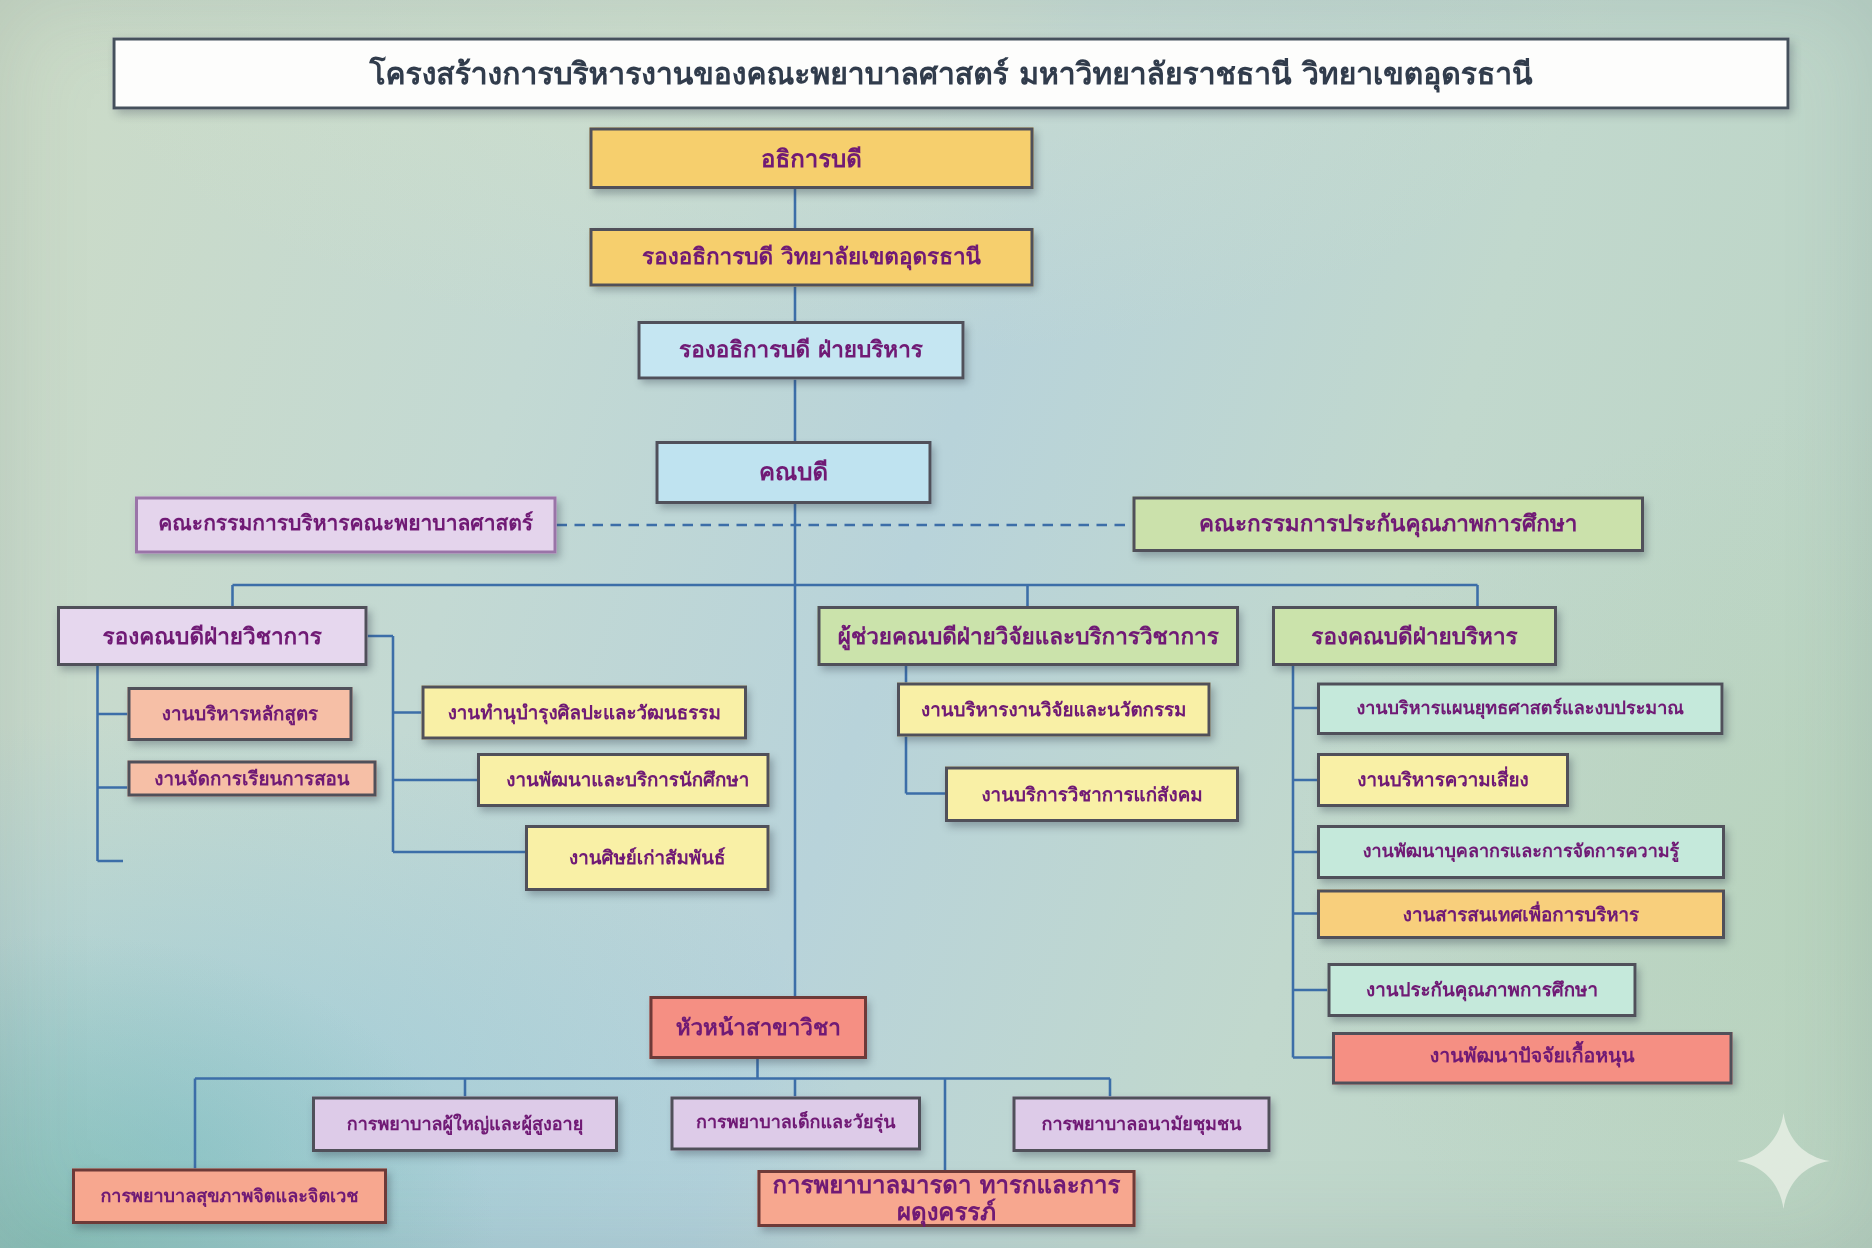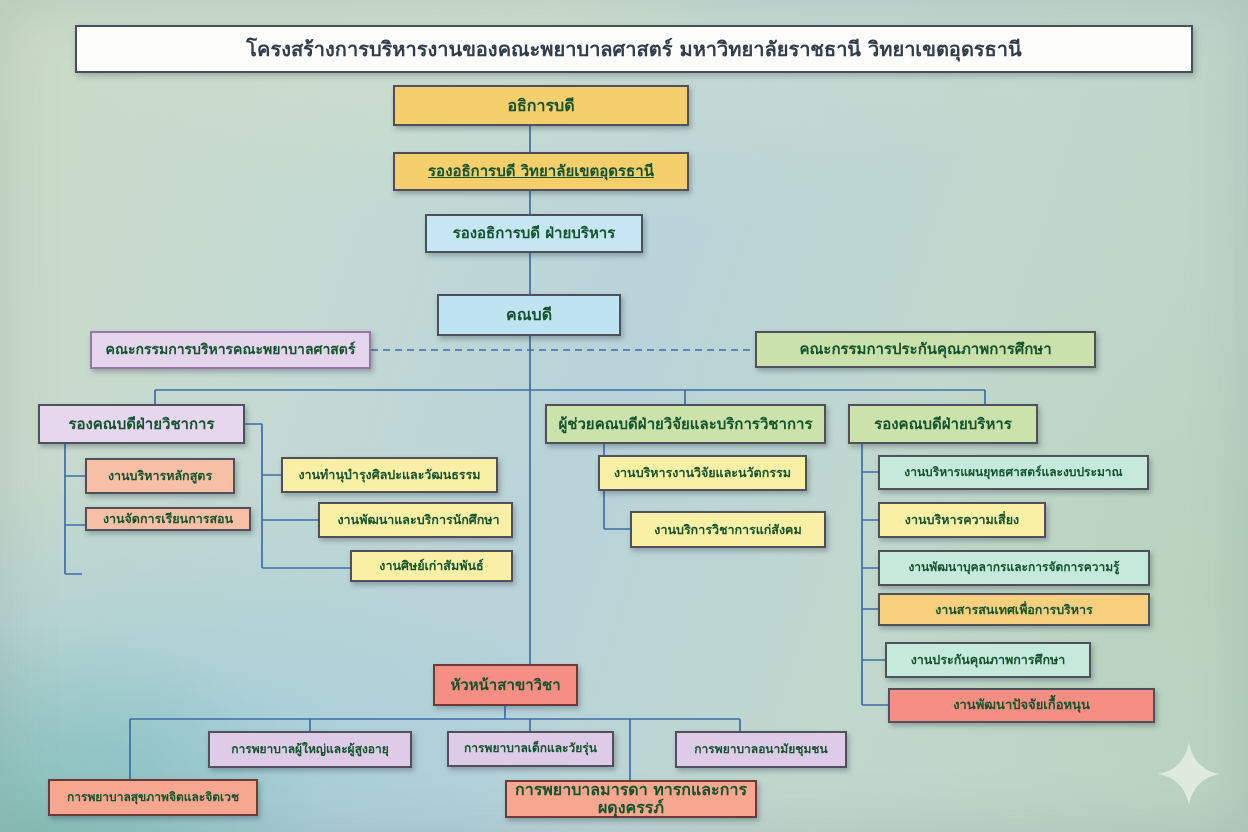--- a/index.html
+++ b/index.html
@@ -10,47 +10,47 @@
       radial-gradient(ellipse 420px 300px at 3% 100%, rgba(96,175,150,0.45), rgba(96,175,150,0) 70%),
       radial-gradient(ellipse 640px 420px at 10% 92%, rgba(125,190,220,0.50), rgba(125,190,220,0) 70%),
       radial-gradient(ellipse 700px 320px at 45% 0%, rgba(218,228,196,0.55), rgba(218,228,196,0) 75%),
       radial-gradient(ellipse 520px 420px at 100% 70%, rgba(180,210,180,0.45), rgba(180,210,180,0) 75%),
       linear-gradient(108deg,#ccdbc6 0%,#c3d9d3 28%,#b8d3da 48%,#c1d8cd 70%,#bad3c2 100%);
     box-shadow:inset 0 0 60px rgba(90,110,120,0.18);
   }
   svg.wires{position:absolute;left:0;top:0;pointer-events:none;}
   .box{
     position:absolute;display:flex;align-items:center;justify-content:center;
-    text-align:center;font-weight:bold;color:#14532d;
+    text-align:center;font-weight:bold;color:#701a75;
     border:2px solid #50505a;box-sizing:border-box;
     box-shadow:2px 3px 5px rgba(50,60,75,0.35);
     padding:2px 6px;line-height:1.12;
   }
   .title-bar{
     position:absolute;left:75px;top:25px;width:1118px;height:48px;
     display:flex;align-items:center;justify-content:center;text-align:center;
     background:#fdfdfc;border:2px solid #45505c;box-sizing:border-box;
     font-weight:bold;font-size:20px;color:#313c4c;
     box-shadow:2px 3px 6px rgba(50,60,75,0.30);
   }
   #n-president{left:393px;top:85px;width:296px;height:41px;background:#f6cf6d;font-size:16px;}
-  #n-vp_campus{left:393px;top:152px;width:296px;height:39px;background:#f6cf6d;font-size:15px;text-decoration:underline;}
+  #n-vp_campus{left:393px;top:152px;width:296px;height:39px;background:#f6cf6d;font-size:15px;}
   #n-vp_admin{left:425px;top:214px;width:218px;height:39px;background:#c5e6f2;font-size:15px;}
   #n-dean{left:437px;top:294px;width:184px;height:42px;background:#bfe3f0;font-size:16px;}
   #n-board_committee{left:90px;top:331px;width:281px;height:38px;background:#e4d4ec;font-size:14px;border-color:#9a74a8;}
   #n-qa_committee{left:755px;top:331px;width:341px;height:37px;background:#cbe1ab;font-size:15px;}
   #n-deputy_academic{left:38px;top:404px;width:207px;height:40px;background:#e6d7ee;font-size:15px;}
   #n-asst_research{left:545px;top:404px;width:281px;height:40px;background:#cbe3ab;font-size:15px;}
   #n-deputy_admin{left:848px;top:404px;width:190px;height:40px;background:#cbe3ab;font-size:15px;}
   #n-curriculum{left:85px;top:458px;width:150px;height:36px;background:#f6bfa6;font-size:12.5px;}
   #n-teaching{left:85px;top:507px;width:166px;height:24px;background:#f6bfa6;font-size:12.5px;}
   #n-nursing_lab{left:82px;top:556px;width:220px;height:36px;background:#f6bfa6;font-size:12.5px;}
   #n-arts_culture{left:281px;top:457px;width:217px;height:36px;background:#f9f0a6;font-size:12.5px;}
   #n-student_dev{left:318px;top:502px;width:195px;height:36px;background:#f9f0a6;font-size:12.5px;padding-left:12px;}
-  #n-alumni{left:350px;top:550px;width:163px;height:32px;background:#f9f0a6;font-size:12.5px;text-align:center;}
+  #n-alumni{left:350px;top:550px;width:163px;height:44px;background:#f9f0a6;font-size:12.5px;text-align:center;}
   #n-research_innovation{left:598px;top:455px;width:209px;height:36px;background:#f9f0a6;font-size:12.5px;}
   #n-academic_service{left:630px;top:511px;width:196px;height:37px;background:#f9f0a6;font-size:12.5px;}
   #n-strategic_plan{left:878px;top:455px;width:271px;height:35px;background:#c5e9db;font-size:12px;}
   #n-risk{left:878px;top:502px;width:168px;height:36px;background:#f9f0a6;font-size:12.5px;}
   #n-personnel_km{left:878px;top:550px;width:272px;height:36px;background:#c5e9db;font-size:12px;}
   #n-it_admin{left:878px;top:593px;width:272px;height:33px;background:#f8cf7c;font-size:12.5px;}
   #n-qa_work{left:885px;top:642px;width:206px;height:36px;background:#c5e9db;font-size:12.5px;}
   #n-support_factors{left:888px;top:688px;width:267px;height:35px;background:#f58f83;font-size:13px;}
   #n-dept_head{left:433px;top:664px;width:145px;height:42px;background:#f58f83;font-size:15px;border-color:#6e3a38;}
   #n-adult_elderly{left:208px;top:731px;width:204px;height:37px;background:#ddcbe8;font-size:12px;}

